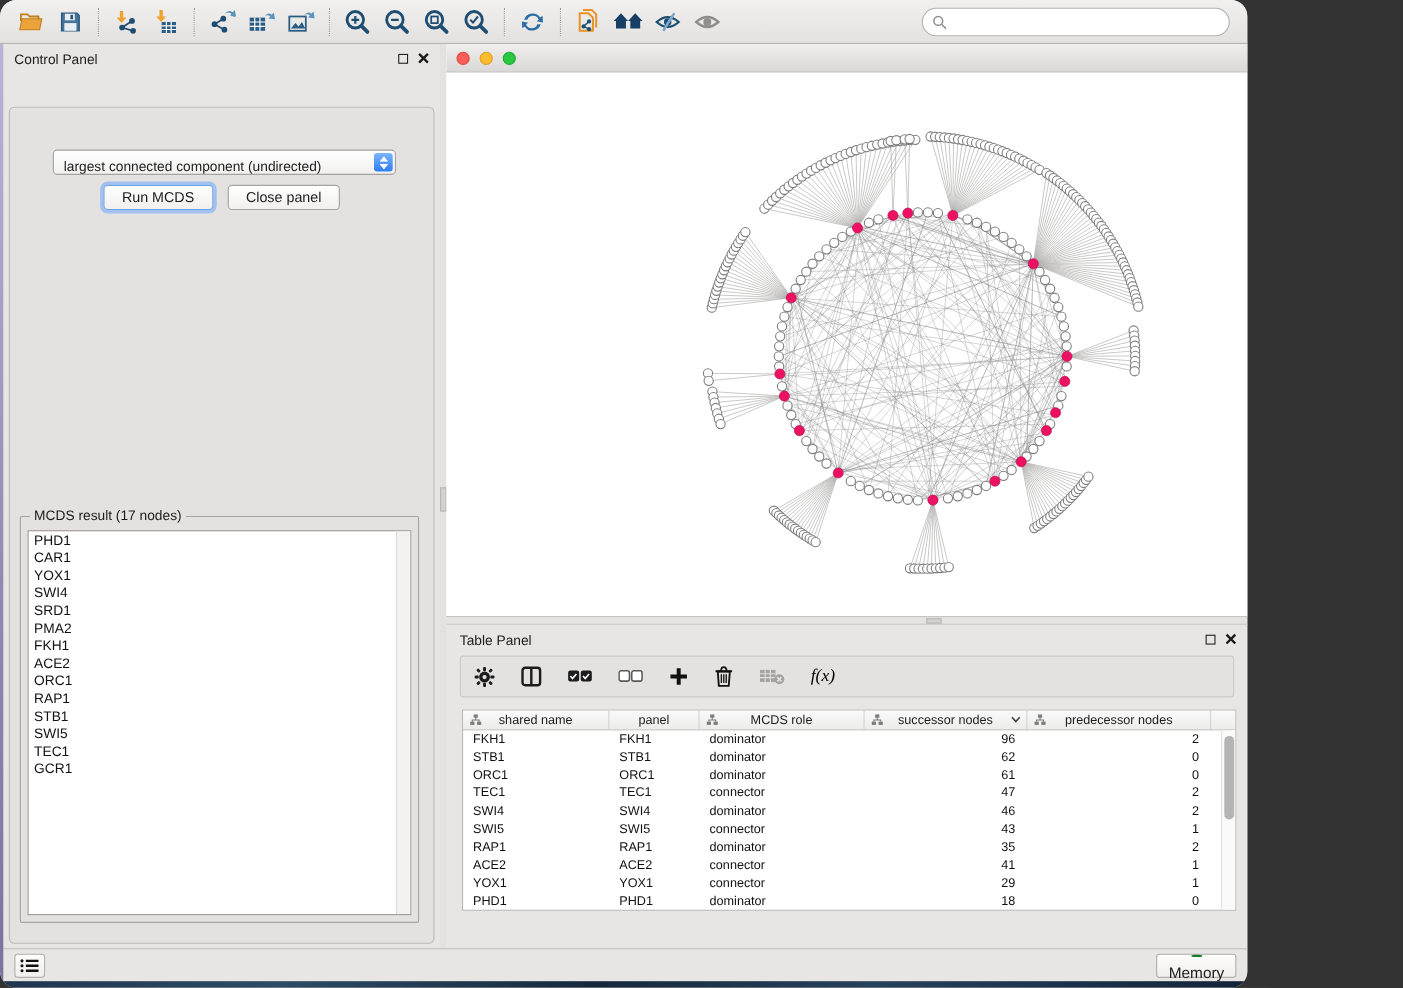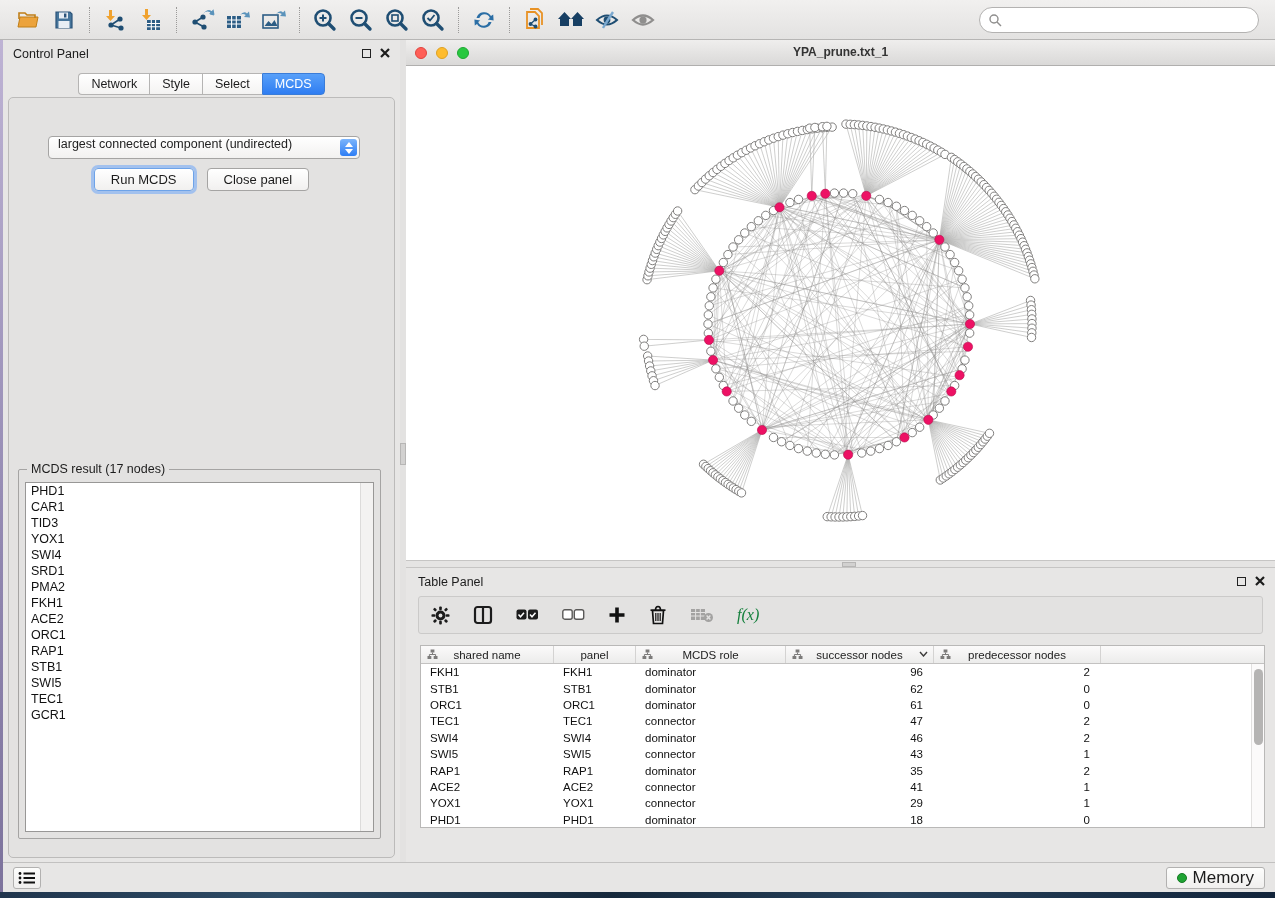--- a/index.html
+++ b/index.html
@@ -1,19 +1,19 @@
 <!DOCTYPE html>
 <html><head>
 <meta charset="utf-8">
 <style>
   * { margin:0; padding:0; box-sizing:border-box; }
   html,body { background:#333; }
   #root {
-    position:relative; width:1275px; height:898px; overflow:hidden;
-    background:#e7e6e5; font-family:"Liberation Sans", sans-serif; color:#222;
+    position:relative; width:1134px; height:898px; overflow:hidden;
+    background:#e7e6e5; font-family:"Liberation Sans", sans-serif; color:#222;border-radius:15px;
   }
   
   .desk-left { position:absolute; left:0; top:40px; bottom:6px; width:3px;
     background:linear-gradient(#beb3d4, #9187b0 60%, #7d739c); z-index:5;}
   .desk-bottom { position:absolute; left:0; right:0; bottom:0; height:6px; z-index:6;
     background:linear-gradient(90deg,#20354d,#2e4c66 22%,#16293c 48%,#27425c 70%,#12243a);}
   
   #toolbar { position:absolute; left:0; top:0; right:0; height:40px;
     background:linear-gradient(#f1f0ef,#e3e2e1); border-bottom:1px solid #b6b5b4;
     display:flex; align-items:center; padding-left:10px; }
@@ -33,21 +33,21 @@
   .tab { height:22px; padding:0 12px; font-size:12.5px; background:linear-gradient(#ffffff,#f4f3f2);
     border:1px solid #b5b4b3; border-right:none; display:flex; align-items:center; color:#1c1c1c; }
   .tab:first-child { border-radius:4px 0 0 4px; }
   .tab:last-child { border-radius:0 4px 4px 0; border-right:1px solid #b5b4b3; }
   .tab.active { background:linear-gradient(#58a0f9,#2f7df2); border-color:#3a7cd8; color:#fff; }
   #cp-inner { position:absolute; left:5px; right:5px; top:57px; bottom:4px;
     border:1px solid #bcbbba; border-radius:5px; background:#e3e2e1; }
   #opt-label { position:absolute; left:0; right:0; top:16px; text-align:center; font-size:13px; }
   #criterion-select { position:absolute; left:39px; top:38px; width:312px; height:23px;
     background:linear-gradient(#ffffff,#f2f1f0); border:1px solid #a5a4a3; border-radius:4px;
-    font-size:12.5px; display:flex; align-items:flex-start; padding-left:9px; }
+    font-size:12.5px; display:flex; align-items:flex-end; padding-left:9px; }
   .sel-cap { position:absolute; right:2px; top:2px; bottom:2px; width:17px; border-radius:3px;
     background:linear-gradient(#7cb5fb,#2e7ef5); display:flex; flex-direction:column;
     align-items:center; justify-content:center; gap:2px; }
   .sel-cap svg { display:block; }
   #cp-buttons { position:absolute; left:0; right:0; top:70px; display:flex; justify-content:center; gap:13px; }
   .mac-btn { height:23px; padding:0 16px; background:linear-gradient(#ffffff,#f1f0ef);
     border:1px solid #a5a4a3; border-radius:4px; font-size:13px; color:#1c1c1c; }
   .mac-btn.focus { box-shadow:0 0 0 3px rgba(110,165,250,.55); border-color:#6ea3e8; }
   #mcds-group { position:absolute; left:9px; right:13px; top:371px; height:370px;
     border:1px solid #a5a4a3; border-radius:2px; }
@@ -77,21 +77,21 @@
   #h-split { position:absolute; left:0; right:0; top:520px; height:8px; background:#e5e4e3;
     border-top:1px solid #c6c5c4; border-bottom:1px solid #c6c5c4; }
   #h-split .grip { position:absolute; left:436px; top:1px; width:14px; height:5px;
     background:#d2d1d0; border:1px solid #b7b6b5; }
   
   #table-panel { position:absolute; left:6px; right:0; top:528px; bottom:0; background:#e7e6e5; }
   #tp-toolbar { position:absolute; left:12px; right:12px; top:28px; height:38px;
     background:#e3e2e1; border:1px solid #cbcac9; border-radius:3px; display:flex;
     align-items:center; padding-left:12px; gap:23px; }
   .tp-ico { border:none; background:transparent; display:flex; align-items:center; justify-content:center; height:28px; }
-  .fx-label { font:italic 16px "Liberation Serif", serif; color:#15803d; }
+  .fx-label { font:italic 16px "Liberation Serif", serif; color:#000000; }
   #tbl { position:absolute; left:14px; right:10px; top:77px; height:183px; background:#fff;
     border:1px solid #b9b8b7; overflow:hidden; }
   #tbl-head { display:flex; height:18px; background:linear-gradient(#fbfafa,#ececeb);
     border-bottom:1px solid #c3c2c1; }
   .hcell { position:relative; display:flex; align-items:center; justify-content:center;
     font-size:11.5px; color:#1c1c1c; border-right:1px solid #d4d3d2; flex:none; }
   .hcell .type-ico { position:absolute; left:6px; top:3px; }
   .hcell .sort { position:absolute; right:5px; top:5px; }
   .row { display:flex; height:16.4px; }
   .cell { font-size:11.5px; color:#111; flex:none; display:flex; align-items:center; }
@@ -102,21 +102,21 @@
     border-radius:5px; background:#b5b4b3; }
   #tp-tabs { position:absolute; left:0; right:0; top:265px; display:flex; justify-content:center; }
   
   #status-bar { position:absolute; left:3px; right:0; bottom:6px; height:30px;
     background:#e7e6e5; border-top:1px solid #c2c1c0; }
   #list-btn { position:absolute; left:10px; top:4px; width:28px; height:22px;
     background:linear-gradient(#fdfdfc,#f0efee); border:1px solid #b2b1b0; border-radius:3px;
     display:flex; align-items:center; justify-content:center; }
   #memory-btn { position:absolute; right:10px; top:4px; height:22px; padding:0 10px;
     background:linear-gradient(#fdfdfc,#f0efee); border:1px solid #b2b1b0; border-radius:3px;
-    display:flex; align-items:center; gap:6px; font-size:17px; color:#1c1c1c; }
+    display:flex; align-items:center; gap:6px; font-size:14px; color:#1c1c1c;flex-direction:column; }
   .mem-dot { width:10px; height:10px; border-radius:50%; background:#1fa333; border:1px solid #157a24; }
 </style>
 </head>
 <body>
 
 <div id="root">
 
   <div id="toolbar">
     <button class="tbtn">
       <svg width="24" height="22" viewBox="0 0 24 22">
@@ -250,26 +250,20 @@
   </div>
 
   <div id="control-panel">
     <div class="panel-title">Control Panel</div>
     <div class="win-ctls">
       <div class="float-ico"></div>
       <svg width="10" height="10" viewBox="0 0 10 10">
         <path d="M1 1 L9 9 M9 1 L1 9" stroke="#1c1c1c" stroke-width="2.2"></path>
       </svg>
     </div>
-    <div id="cp-tabs">
-        <div class="tab">Network</div>
-        <div class="tab">Style</div>
-        <div class="tab">Select</div>
-        <div class="tab active">MCDS</div>
-      </div>
     <div id="cp-inner">
       <div id="criterion-select">
         <span>largest connected component (undirected)</span>
         <span class="sel-cap">
           <svg width="8" height="5" viewBox="0 0 8 5">
               <path d="M0 5 L4 0 L8 5 Z" fill="#fff"></path>
             </svg>
           <svg width="8" height="5" viewBox="0 0 8 5">
               <path d="M0 0 L4 5 L8 0 Z" fill="#fff"></path>
             </svg>
@@ -278,21 +272,20 @@
       <div id="cp-buttons">
         <button class="mac-btn focus">Run MCDS</button>
         <button class="mac-btn">Close panel</button>
       </div>
       <div id="mcds-group">
         <div id="mcds-legend">MCDS result (17 nodes)</div>
         <div id="mcds-list">
           <div class="list-scroll"></div>
         <div class="li">PHD1</div>
             <div class="li">CAR1</div>
-            <div class="li">TID3</div>
             <div class="li">YOX1</div>
             <div class="li">SWI4</div>
             <div class="li">SRD1</div>
             <div class="li">PMA2</div>
             <div class="li">FKH1</div>
             <div class="li">ACE2</div>
             <div class="li">ORC1</div>
             <div class="li">RAP1</div>
             <div class="li">STB1</div>
             <div class="li">SWI5</div>
@@ -308,21 +301,20 @@
         <div class="grip"></div>
       </div>
 
     <div id="net-window">
       <div id="net-titlebar">
         <div class="lights">
           <div class="light red"></div>
           <div class="light yellow"></div>
           <div class="light green"></div>
         </div>
-        <div id="net-title">YPA_prune.txt_1</div>
       </div>
       <div id="net-canvas">
         <svg id="graph" width="869" height="494">
             <g>
               <line x1="373.5272445341194" y1="141.2781453313238" x2="446.6932286880626" y2="127.71763170675621" stroke="#8c8b8a" stroke-width="0.75" opacity="0.42"></line>
               <line x1="373.5272445341194" y1="141.2781453313238" x2="544.0943005964917" y2="327.41942361454994" stroke="#8c8b8a" stroke-width="0.75" opacity="0.42"></line>
               <line x1="373.5272445341194" y1="141.2781453313238" x2="332.6481779514139" y2="342.20517686893663" stroke="#8c8b8a" stroke-width="0.75" opacity="0.42"></line>
               <line x1="373.5272445341194" y1="141.2781453313238" x2="548.6661346645194" y2="319.5007747249517" stroke="#8c8b8a" stroke-width="0.75" opacity="0.42"></line>
               <line x1="373.5272445341194" y1="141.2781453313238" x2="558.9252821679198" y2="221.8915063879731" stroke="#8c8b8a" stroke-width="0.75" opacity="0.42"></line>
               <line x1="373.5272445341194" y1="141.2781453313238" x2="513.6516532676612" y2="361.22940872248057" stroke="#8c8b8a" stroke-width="0.75" opacity="0.42"></line>

